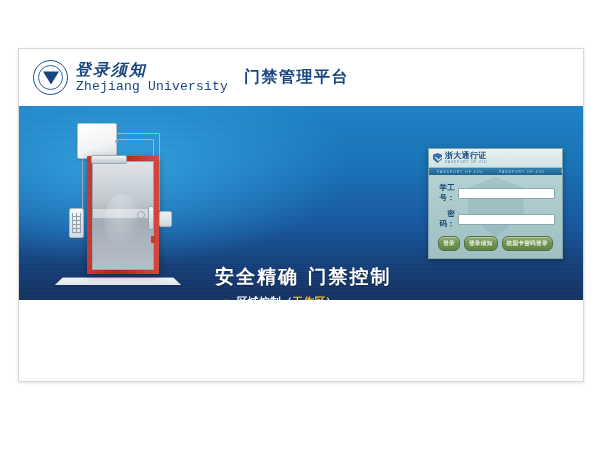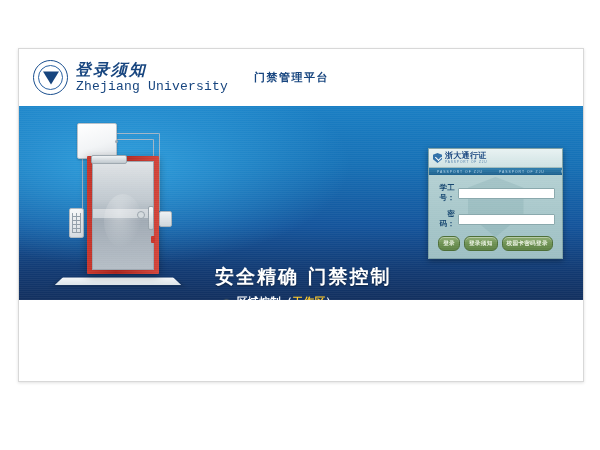--- a/index.html
+++ b/index.html
@@ -46,22 +46,22 @@
     letter-spacing:2px;font-style:italic;
     line-height:1;margin-left:7px;
   }
   .zju-en{
     font-family:Liberation Mono, monospace;
     font-size:13px;color:#17457f;letter-spacing:.2px;
     margin-left:8px;margin-top:2px;line-height:1;
   }
   .zju-text{display:flex;flex-direction:column;justify-content:center;}
   .sys-title{
-    margin-left:26px;
-    font-size:11px;font-weight:bold;color:#17457f;
+    margin-left:16px;
+    font-size:16px;font-weight:bold;color:#17457f;
     letter-spacing:1.5px;
     font-family:Liberation Sans, sans-serif;
   }
 
   
   .banner{
     position:relative;width:100%;height:194px;
     background:
       radial-gradient(ellipse 70% 90% at 18% 30%, #2f9fdd 0%, rgba(47,159,221,0) 58%),
       linear-gradient(180deg,#1a7fc4 0%, #1670b5 30%, #14549b 62%, #123a72 85%, #12305f 100%);

